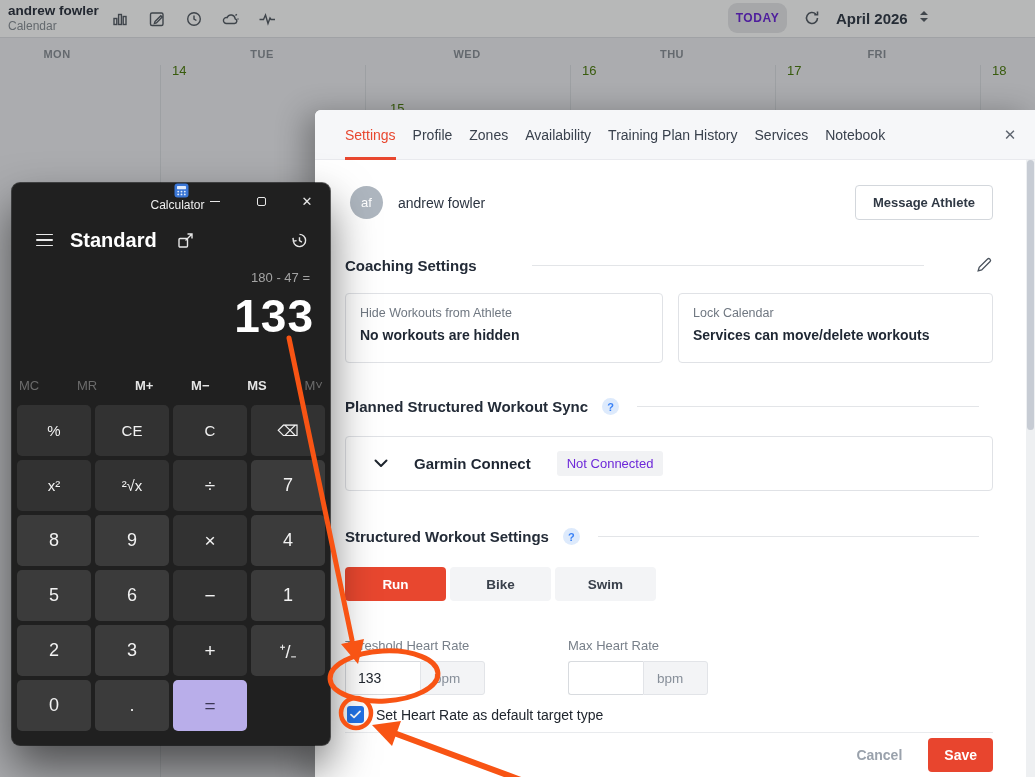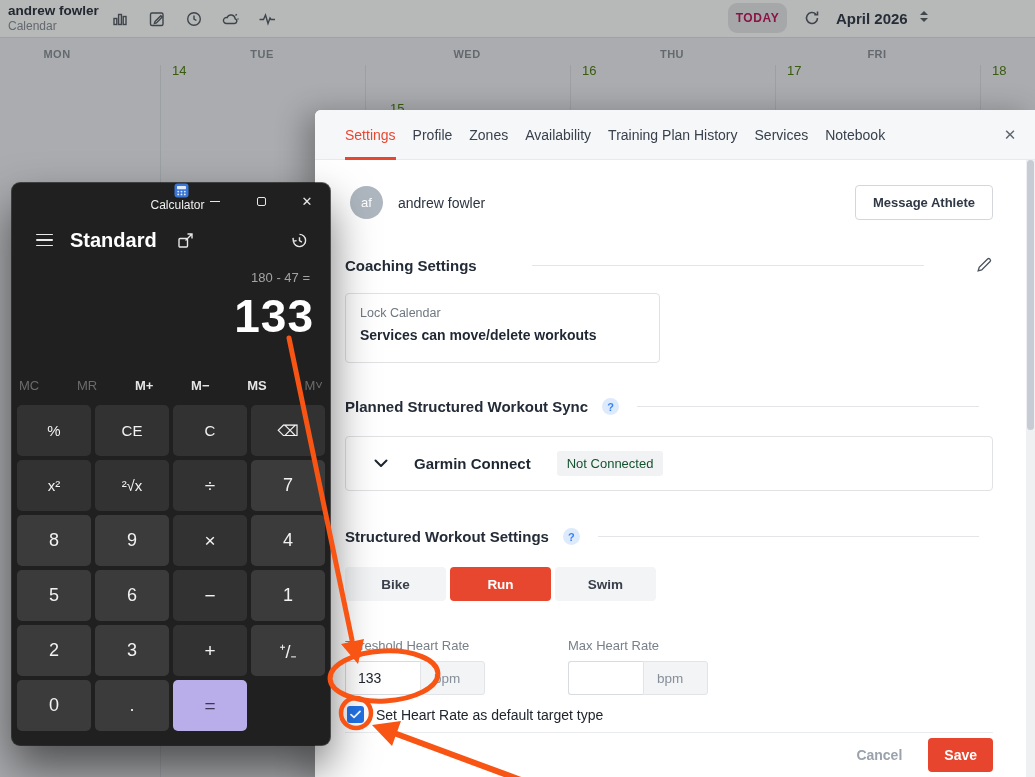--- a/index.html
+++ b/index.html
@@ -8,21 +8,21 @@
 
   
   .cal-layer { position:absolute; inset:0; z-index:0; background:#eeeff2; }
   .cal-header { position:absolute; left:0; top:0; width:1035px; height:38px; background:#ffffff; border-bottom:1px solid #dfe1e4; }
   .hdr-id { position:absolute; left:8px; top:3px; }
   .hdr-name { font-size:13.5px; font-weight:bold; color:#2e3440; }
   .hdr-sub { font-size:12px; color:#8a9097; margin-top:1px; }
   .hdr-icons { position:absolute; left:110px; top:9px; display:flex; gap:18px; }
   .hdr-icons .hic { width:19px; height:19px; display:inline-flex; align-items:center; justify-content:center; cursor:pointer; }
   .hic svg { stroke:#565d66; fill:none; stroke-width:1.4; }
-  .today-btn { position:absolute; left:728px; top:3px; width:59px; height:30px; background:#e7e8ea; border:none; border-radius:9px; font-family:inherit; font-size:12px; font-weight:bold; letter-spacing:.6px; color:#be185d; cursor:pointer; }
+  .today-btn { position:absolute; left:728px; top:3px; width:59px; height:30px; background:#e7e8ea; border:none; border-radius:9px; font-family:inherit; font-size:12px; font-weight:bold; letter-spacing:.6px; color:#6d28d9; cursor:pointer; }
   .refresh { position:absolute; left:802px; top:8px; width:20px; height:20px; }
   .refresh svg { stroke:#565d66; fill:none; stroke-width:1.6; }
   .month-label { position:absolute; left:836px; top:10px; font-size:15px; font-weight:bold; color:#333c49; }
   .month-stepper { position:absolute; left:920px; top:11px; display:flex; flex-direction:column; gap:3px; cursor:pointer; }
   .month-stepper i { display:block; width:0; height:0; border-left:4px solid transparent; border-right:4px solid transparent; }
   .month-stepper .up { border-bottom:4px solid #5a6069; }
   .month-stepper .dn { border-top:4px solid #5a6069; }
 
   .day-label { position:absolute; top:48px; transform:translateX(-50%); font-size:11px; font-weight:bold; letter-spacing:.5px; color:#8b9098; }
   .grid-line { position:absolute; top:65px; bottom:0; width:1px; background:#dbdee2; }
@@ -51,21 +51,21 @@
   .pencil svg { stroke:#4a525c; fill:none; stroke-width:1.3; }
 
   .cards { position:absolute; left:30px; top:183px; display:flex; gap:15px; }
   .card { border:1px solid #e0e2e6; border-radius:4px; height:70px; padding:12px 14px; }
   .card .c-label { font-size:12.5px; color:#6f7781; }
   .card .c-value { font-size:14px; font-weight:bold; color:#1f2733; margin-top:7px; }
 
   .garmin { position:absolute; left:30px; top:326px; width:648px; height:55px; border:1px solid #e0e2e6; border-radius:4px; display:flex; align-items:center; padding-left:28px; cursor:pointer; }
   .garmin .chev { margin-right:26px; display:flex; }
   .garmin .g-name { font-size:15px; font-weight:bold; color:#1f2733; margin-right:26px; }
-  .status-badge { background:#f1f2f4; color:#14532d; font-size:13px; padding:5px 10px; border-radius:3px; }
+  .status-badge { background:#f1f2f4; color:#6d28d9; font-size:13px; padding:5px 10px; border-radius:3px; }
 
   .sports { position:absolute; left:30px; top:457px; display:flex; gap:4px; }
   .sport-btn { width:101px; height:34px; border:none; border-radius:4px; background:#f3f4f6; font-family:inherit; font-size:13.5px; font-weight:bold; color:#39404b; cursor:pointer; }
   .sport-btn.active { background:#e8472f; color:#ffffff; }
 
   .field { position:absolute; top:528px; }
   .f-label { font-size:13px; color:#78808a; }
   .f-row { display:flex; margin-top:8px; }
   .f-input { width:75px; height:34px; border:1px solid #d8dbdf; border-right:none; border-radius:3px 0 0 3px; font-family:inherit; font-size:14px; color:#20262e; padding-left:12px; outline:none; }
   .f-unit { width:65px; height:34px; background:#f3f4f6; border:1px solid #e2e4e8; border-radius:0 3px 3px 0; color:#878f99; font-size:13.5px; display:flex; align-items:center; padding-left:13px; }
@@ -209,20 +209,24 @@
     <span class="sec-title">Coaching Settings</span>
     <span class="sec-line"></span>
     <span class="pencil">
       <svg width="18" height="18" viewBox="0 0 18 18">
           <path d="M3.2 14.8l1-3.4L12.6 3a1.5 1.5 0 0 1 2.1 0l.4.4a1.5 1.5 0 0 1 0 2.1L6.7 13.9z"></path>
         </svg>
     </span>
   </div>
 
   <div class="cards" id="coaching-cards">
+      <div class="card" style="width: 318px;">
+        <div class="c-label">Hide Workouts from Athlete</div>
+        <div class="c-value">No workouts are hidden</div>
+      </div>
       <div class="card" style="width: 315px;">
         <div class="c-label">Lock Calendar</div>
         <div class="c-value">Services can move/delete workouts</div>
       </div>
     </div>
 
   <div class="sec-head" style="top:288px;">
     <span class="sec-title">Planned Structured Workout Sync</span>
     <span class="help-badge">?</span>
     <span class="sec-line"></span>
@@ -238,22 +242,22 @@
     <span class="status-badge">Not Connected</span>
   </div>
 
   <div class="sec-head" style="top:418px;">
     <span class="sec-title">Structured Workout Settings</span>
     <span class="help-badge">?</span>
     <span class="sec-line"></span>
   </div>
 
   <div class="sports" id="sport-tabs">
+      <button class="sport-btn active">Run</button>
       <button class="sport-btn">Bike</button>
-      <button class="sport-btn active">Run</button>
       <button class="sport-btn">Swim</button>
     </div>
 
   <div class="field" style="left:30px;">
     <div class="f-label">Threshold Heart Rate</div>
     <div class="f-row">
       <input class="f-input" value="133" style="">
       <span class="f-unit">bpm</span>
     </div>
   </div>

